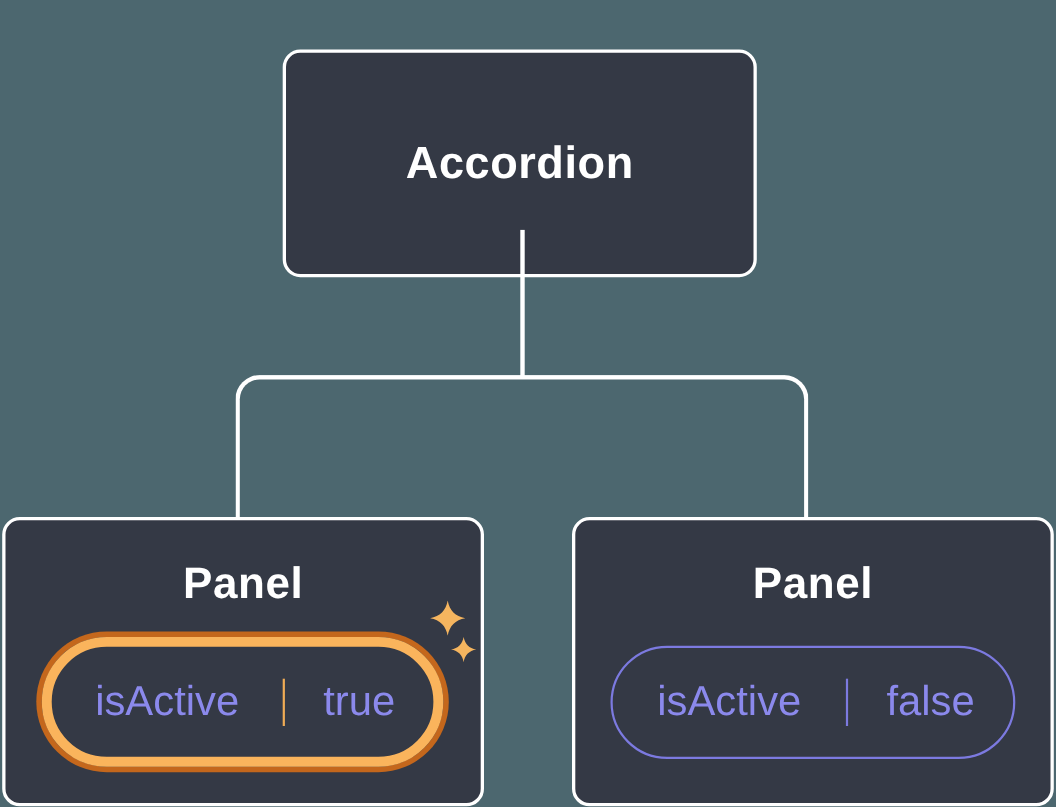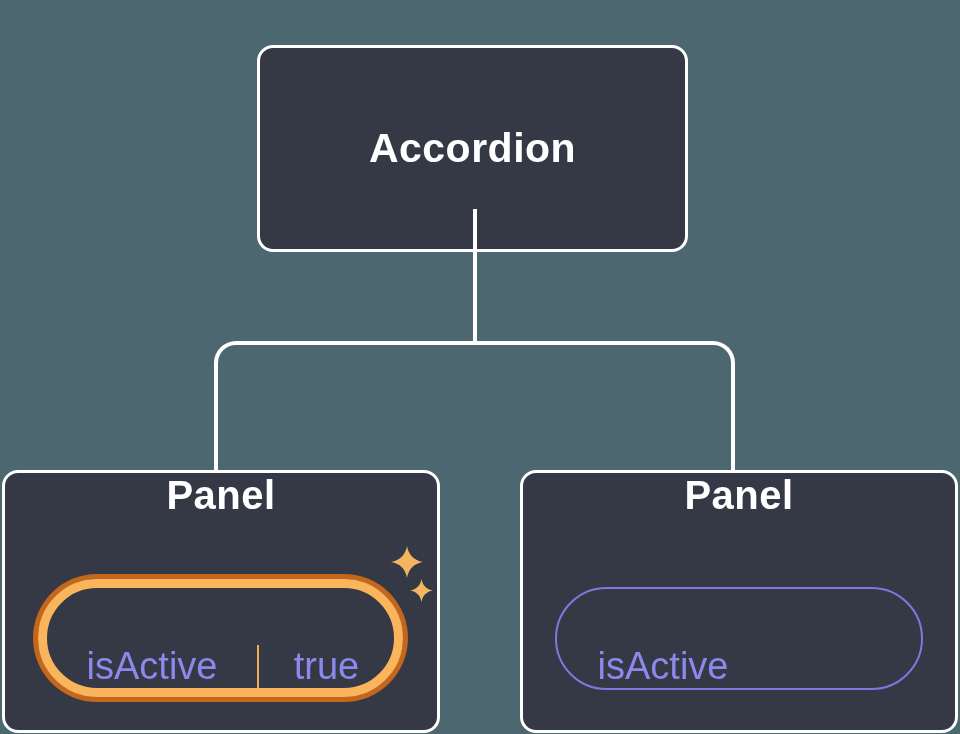--- a/index.html
+++ b/index.html
@@ -41,20 +41,21 @@
   .node-panel-right { left: 520px; }
   .node-title {
     color: #FFFFFF;
     font-size: 41px;
     font-weight: 600;
     letter-spacing: 0.5px;
     text-align: center;
   }
   .panel-title {
     display: block;
+    margin-top: 36px;
     font-size: 40px;
   }
   
   .stem {
     position: absolute;
     left: 472.5px;
     top: 209px;
     width: 4.5px;
     height: 134px;
     background: #FFFFFF;
@@ -70,21 +71,21 @@
     border-left: 4.5px solid #FFFFFF;
     border-right: 4.5px solid #FFFFFF;
     border-radius: 22px 22px 0 0;
   }
   
   .pill {
     position: absolute;
     box-sizing: border-box;
     border-radius: 999px;
     display: flex;
-    align-items: flex-end;
+    align-items: center;
     overflow: hidden;
   }
   .pill-active {
     left: 33px;
     top: 106px;
     width: 365px;
     height: 118px;
     border: 9px solid #FAB45C;
     box-shadow: 0 0 0 5px #C4671C;
   }
@@ -130,20 +131,21 @@
     <div class="pill pill-active">
       <span class="pill-cell cell-key">isActive</span>
       <span class="pill-cell cell-value">true</span>
     </div>
   </div>
 
   <div class="node node-panel node-panel-right">
     <span class="node-title panel-title">Panel</span>
     <div class="pill pill-inactive">
       <span class="pill-cell cell-key">isActive</span>
+      <span class="pill-cell cell-value">false</span>
     </div>
   </div>
 
   <svg class="sparkle sparkle-big" viewBox="0 0 24 24">
     <path fill="#F5B55F" d="M12 0 C13.2 6.8 17.2 10.8 24 12 C17.2 13.2 13.2 17.2 12 24 C10.8 17.2 6.8 13.2 0 12 C6.8 10.8 10.8 6.8 12 0 Z"></path>
   </svg>
   <svg class="sparkle sparkle-small" viewBox="0 0 24 24">
     <path fill="#F5B55F" d="M12 0 C13.2 6.8 17.2 10.8 24 12 C17.2 13.2 13.2 17.2 12 24 C10.8 17.2 6.8 13.2 0 12 C6.8 10.8 10.8 6.8 12 0 Z"></path>
   </svg>
 

